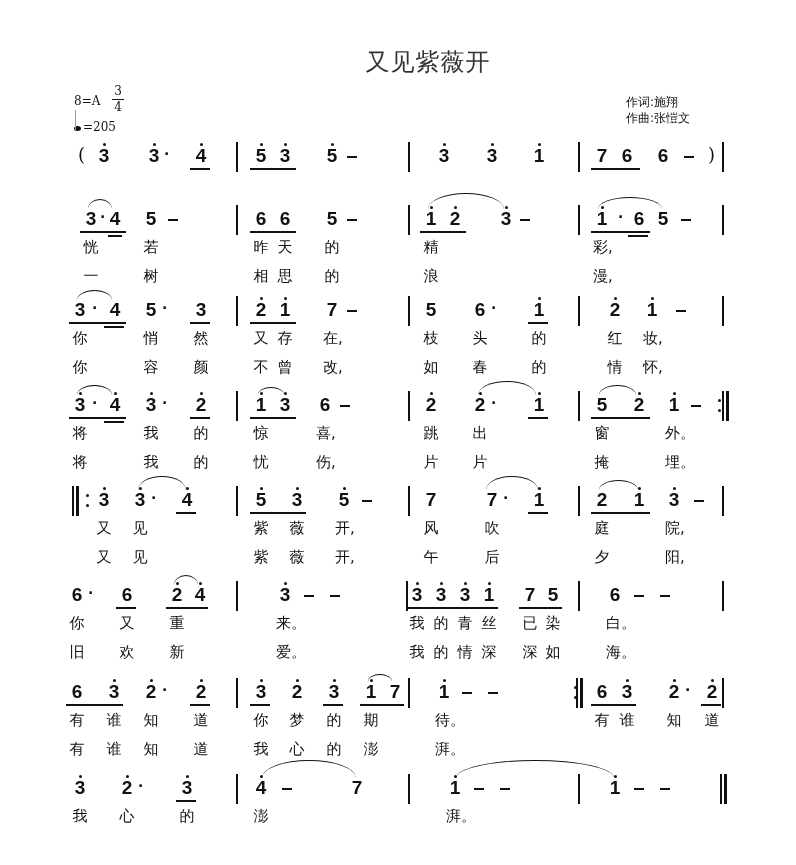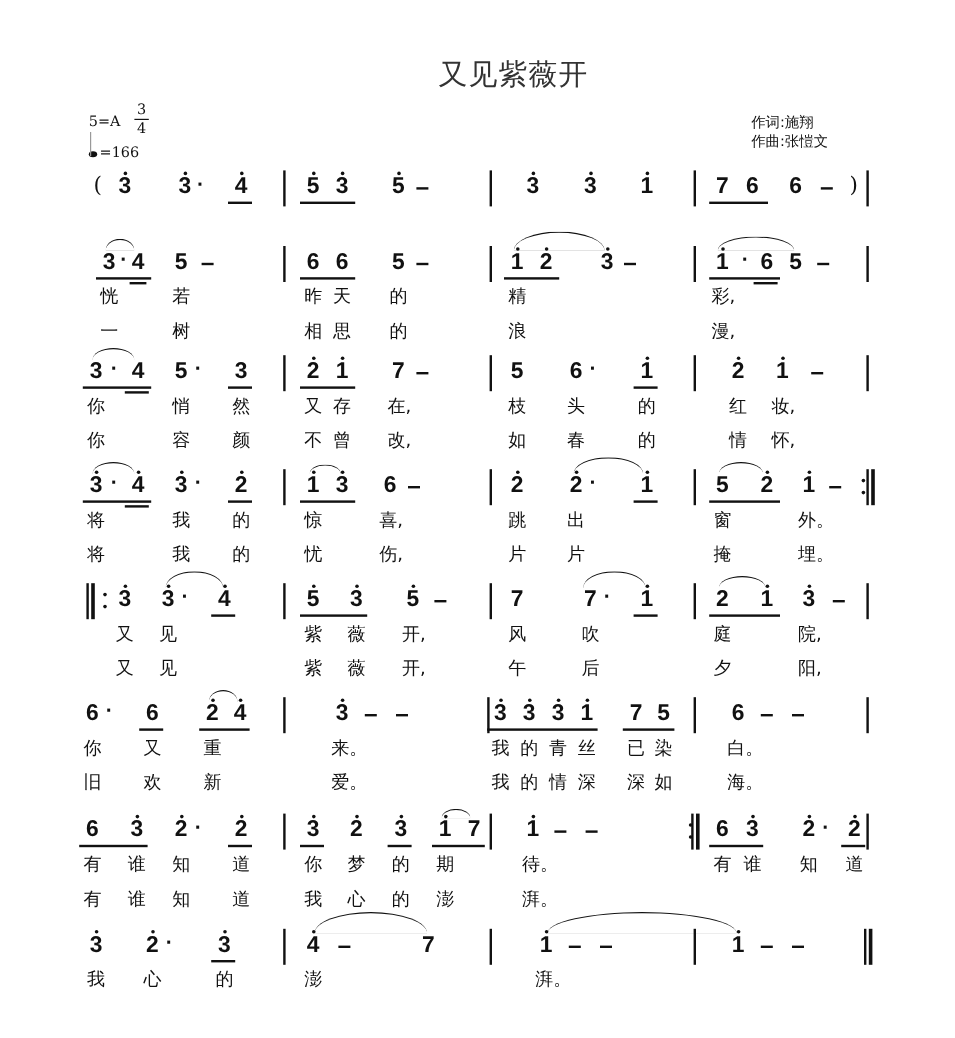--- a/index.html
+++ b/index.html
@@ -30,27 +30,27 @@
   .slur { position: absolute; border-top: 1.5px solid #111; border-radius: 50% 50% 0 0 / 100% 100% 0 0; }
   .lyric { position: absolute; font-size: 15px; width: 18px; text-align: center; line-height: 18px; }
   .paren { position: absolute; font-size: 18px; font-family: "DejaVu Serif", serif; }
 </style>
 </head>
 <body>
 
 <div class="title">又见紫薇开</div>
 
 <div class="header-left">
-  <span class="key">5=A</span>
+  <span class="key">8=A</span>
   <div class="timesig">
     <span class="num">3</span>
     <span class="den">4</span>
   </div>
   <span class="tempo">
-    <span class="note"><span class="stem"></span></span><span>=166</span>
+    <span class="note"><span class="stem"></span></span><span>=205</span>
   </span>
 </div>
 
 <div class="credits">
   <div>作词:施翔</div>
   <div>作曲:张愷文</div>
 </div>
 
 <div id="score">
     <div class="row" style="top: 146px;">

